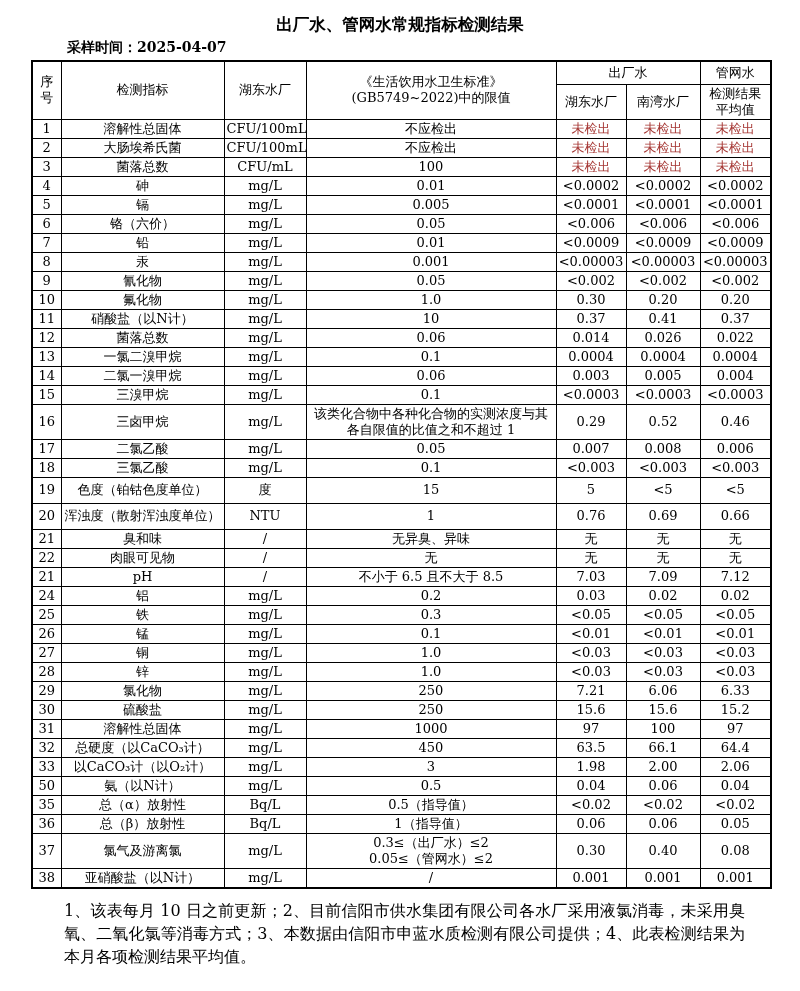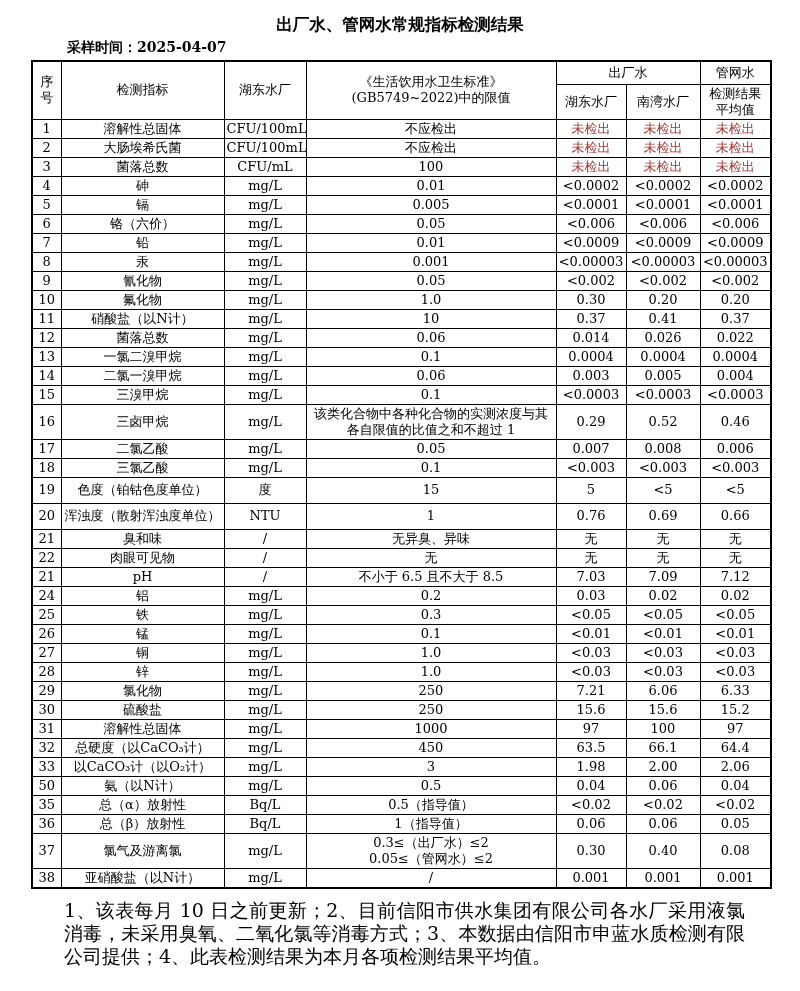--- a/index.html
+++ b/index.html
@@ -52,21 +52,21 @@
   col.c-hudong   { width: 70px; }
   col.c-nanwan   { width: 74px; }
   col.c-network  { width: 71px; }
   thead tr.h1 th { height: 23px; }
   thead tr.h2 th { height: 35px; }
   tbody td { height: 19px; }
   tbody tr.tall td { height: 26px; }
   td.red { color: var(--red, #a63734); }
   .footnote {
     margin: 10px 55px 0 64px;
-    font-size: 19px;
+    font-size: 16px;
     line-height: 23px;
     text-align: justify;
   }
 </style>
 </head>
 <body>
 
 <div class="page">
 
   <div class="titles">

